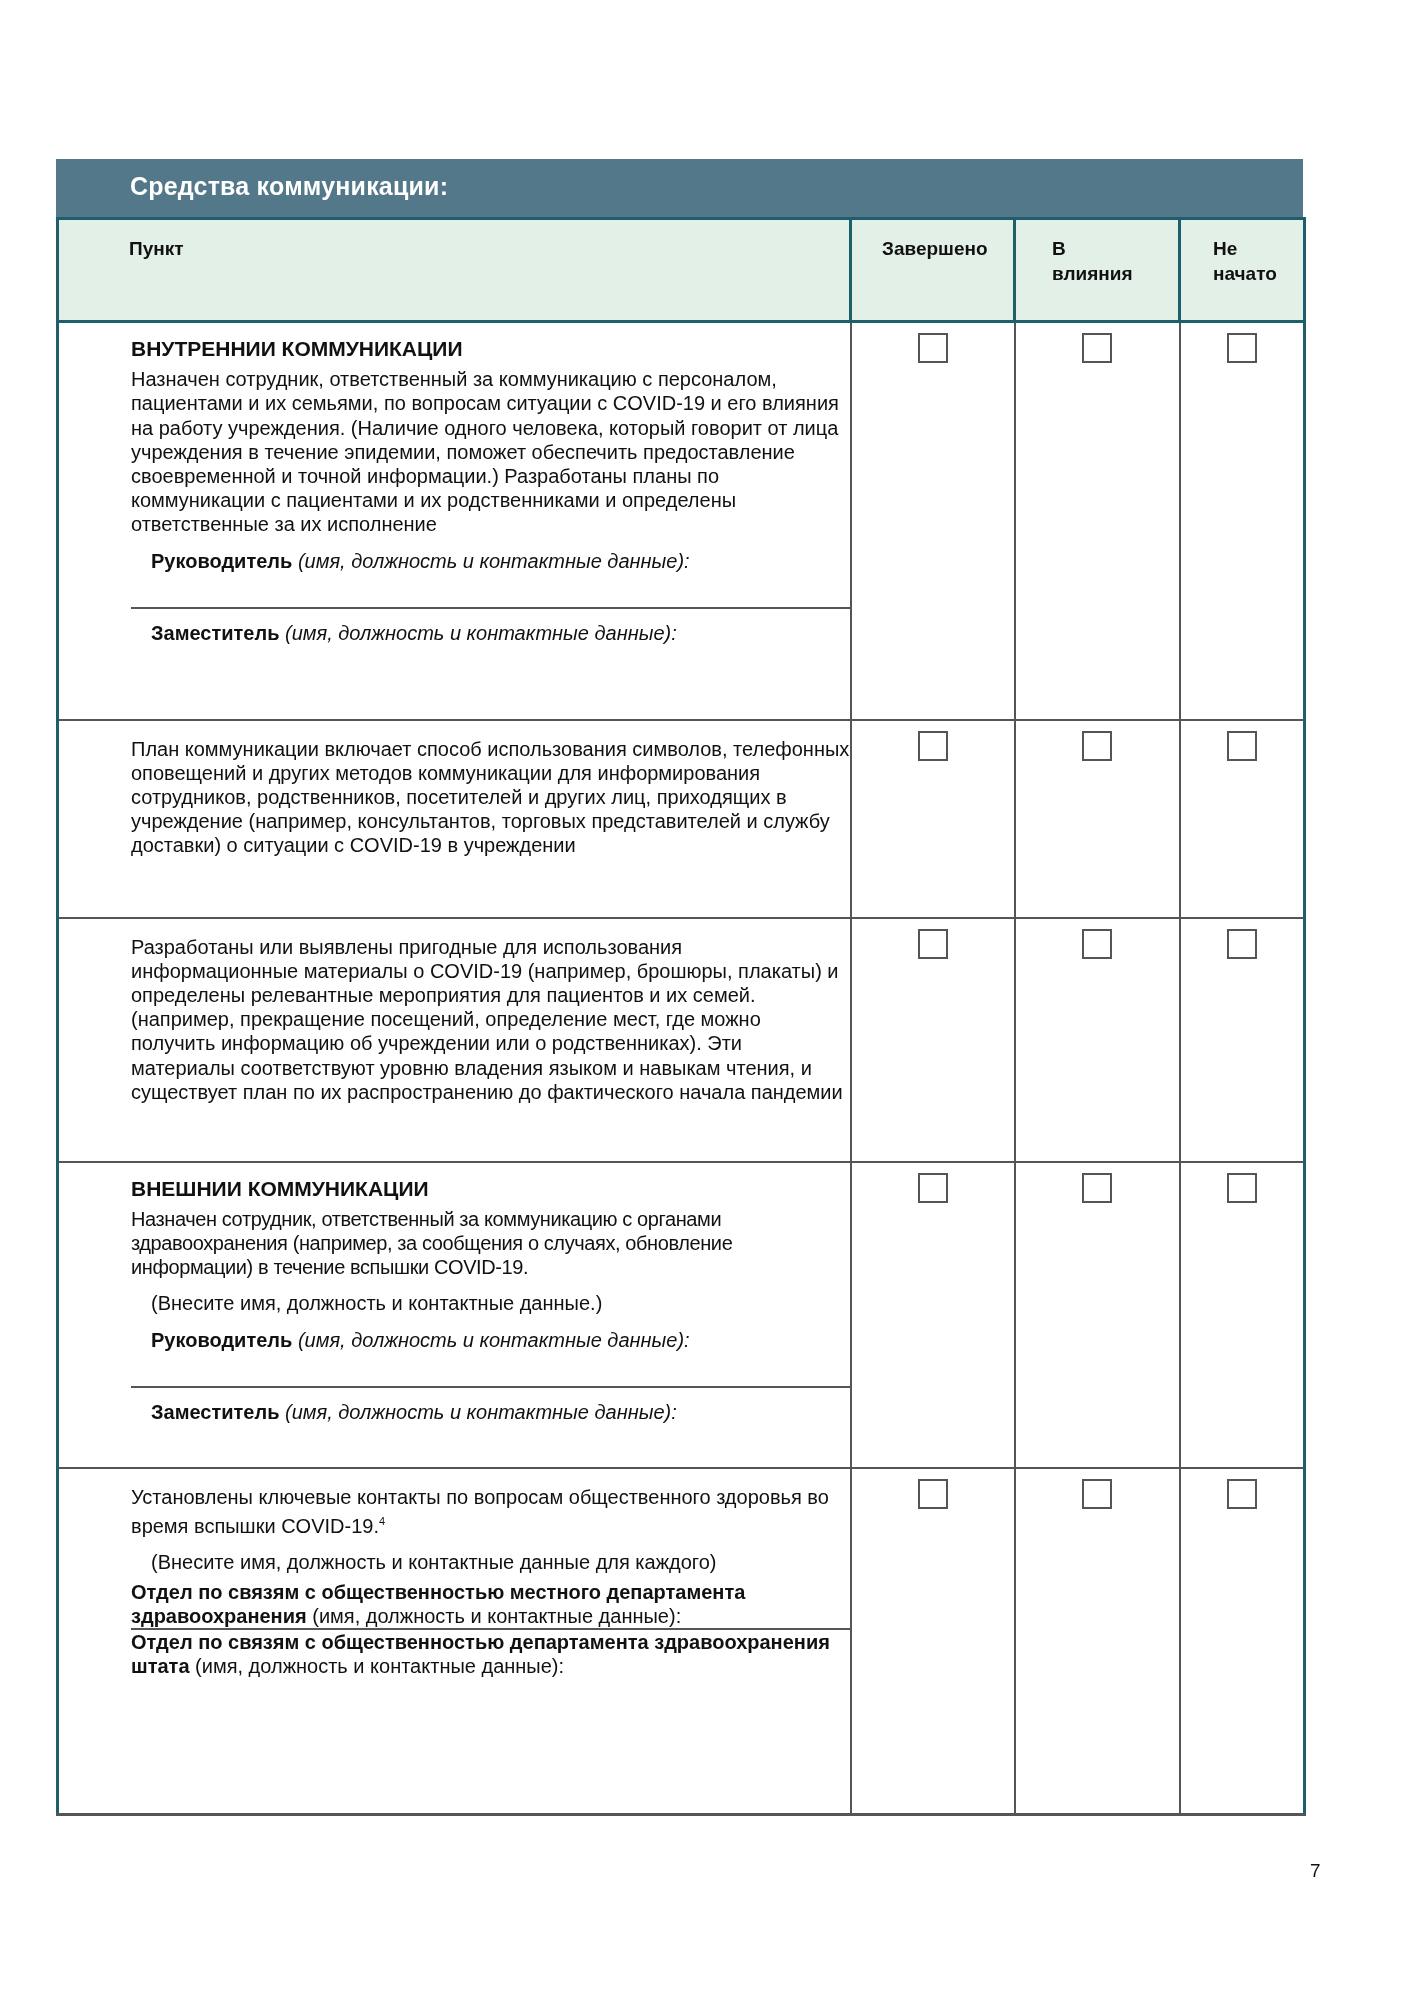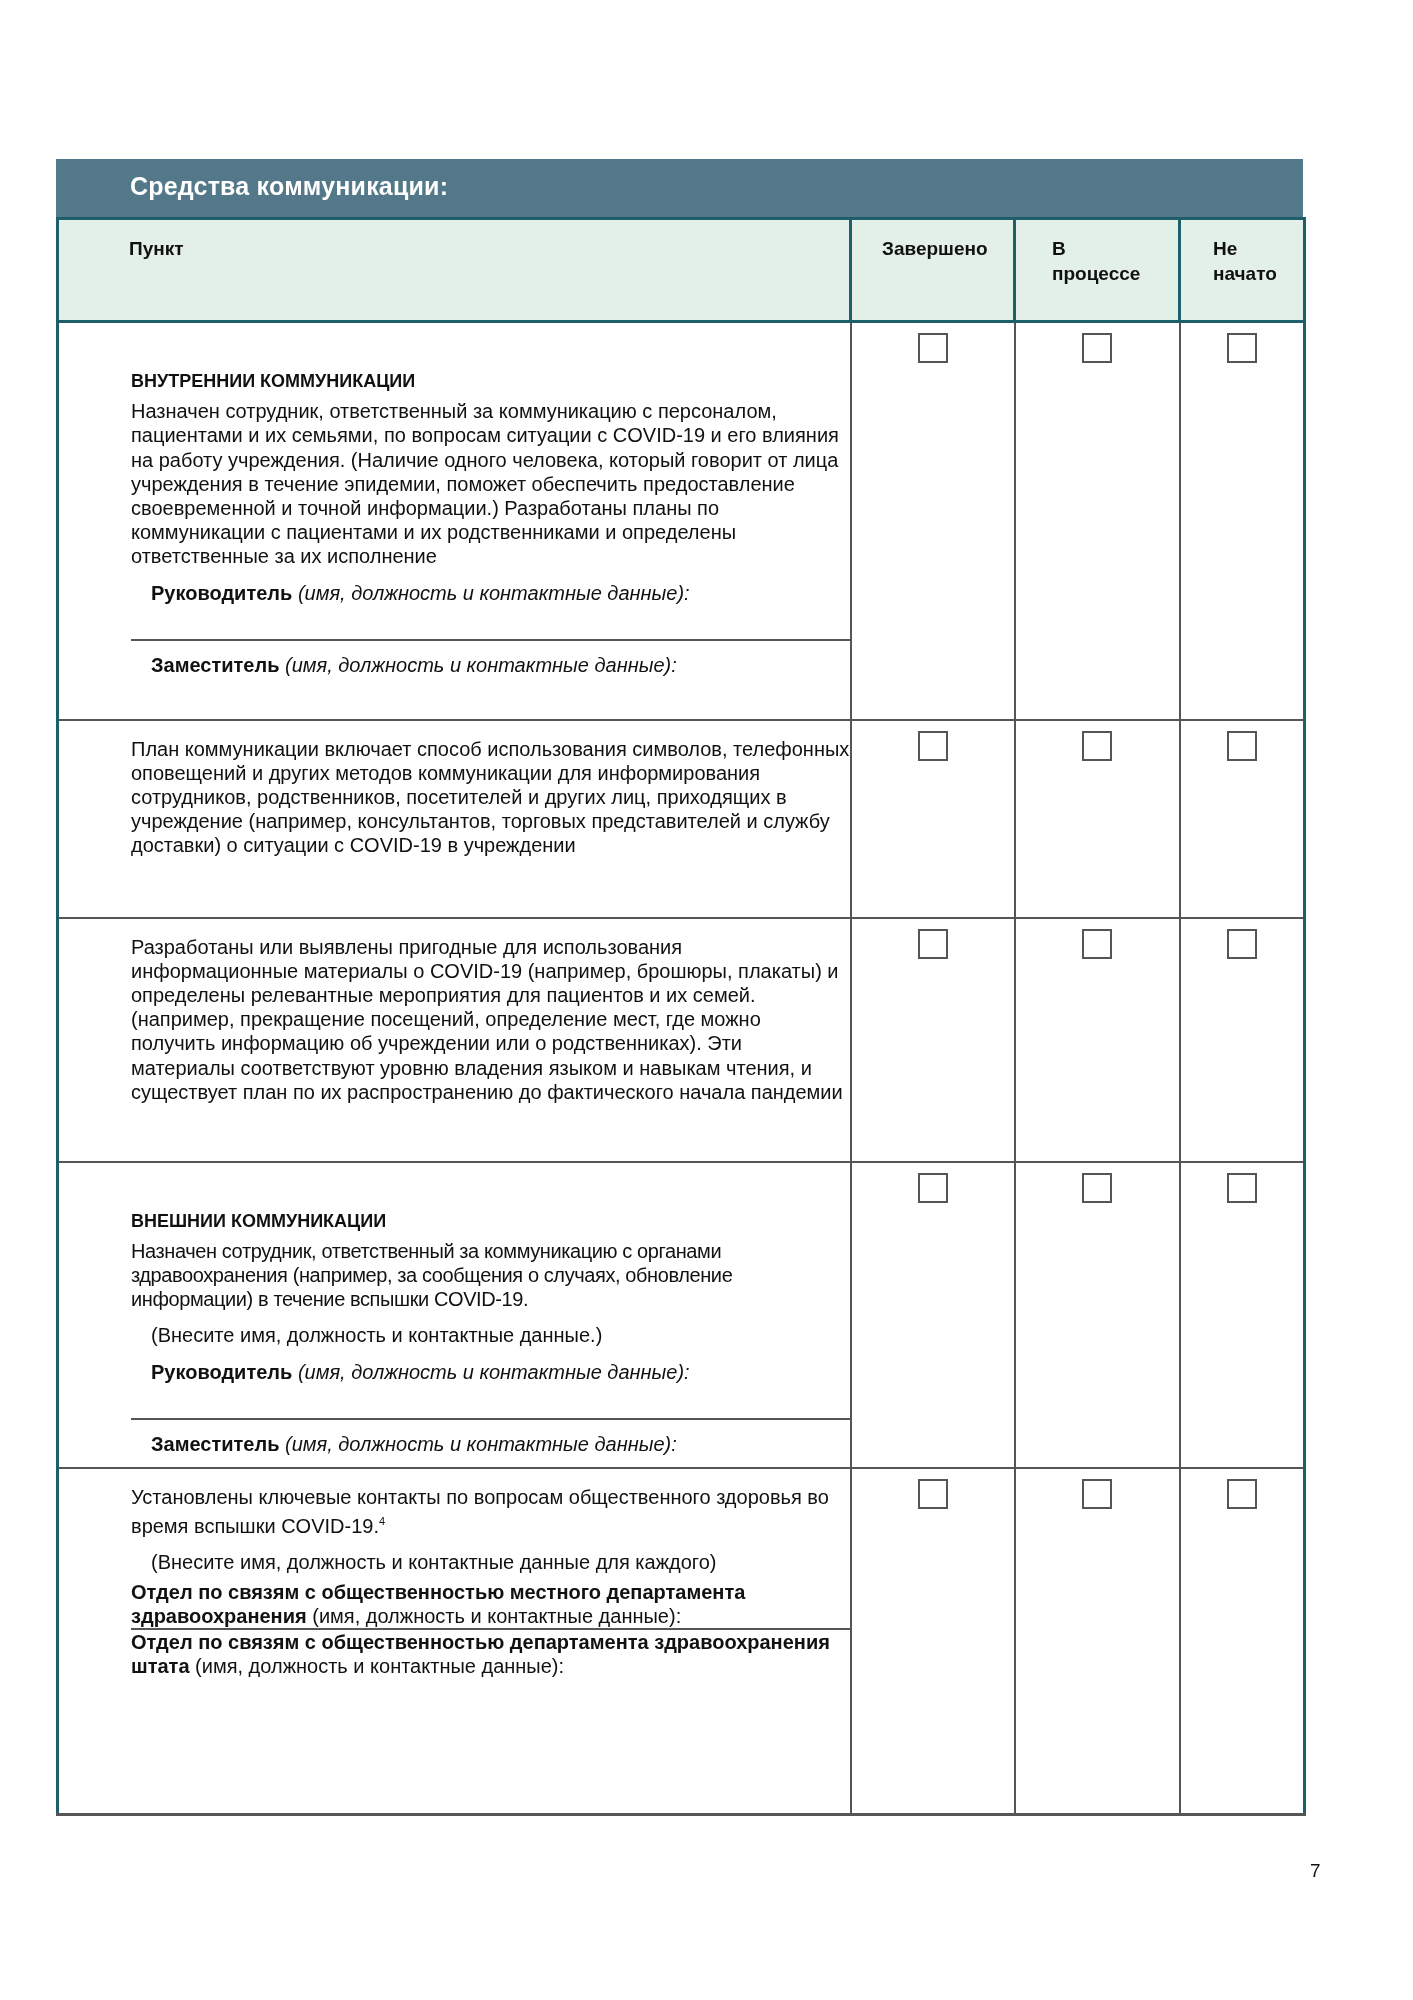--- a/index.html
+++ b/index.html
@@ -11,21 +11,21 @@
   td, th { vertical-align: top; padding: 0; }
   th { background: #e3f0e8; border: 3px solid #1f5f6b; text-align: left; font-size: 19px; font-weight: bold; height: 100px; }
   th .h { display: block; padding: 16px 0 0 70px; line-height: 25px; }
   th.col-status .h { padding: 16px 0 0 36px; }
   th.col-done .h { padding: 16px 0 0 30px; }
   td { border: 2px solid #555; background: #fff; }
   tr td:first-child { border-left: 3px solid #1f5f6b; }
   tr td:last-child { border-right: 3px solid #1f5f6b; }
   tbody tr:last-child td { border-bottom: 3px solid #555; }
   .item { padding: 14px 0 6px 72px; font-size: 20px; line-height: 24.2px; }
-  .item .sec { font-weight: bold; font-size: 18px; margin-bottom: 6px; margin-top: 32px; }
+  .item .sec { font-weight: bold; font-size: 21px; margin-bottom: 6px; }
   .item p { margin: 0; }
   .item .gap { margin-top: 12px; margin-left: 20px; }
   .item b { font-weight: bold; }
   .item i { font-style: italic; }
   .fill-line { border-bottom: 2px solid #555; margin-left: 0; height: 34px; }
   .cbcell { text-align: center; }
   .cb { display: inline-block; width: 30px; height: 30px; border: 2px solid #555; margin-top: 10px; box-sizing: border-box; background: #fff; cursor: pointer; }
   .pagenum { position: absolute; left: 1310px; top: 1860px; font-size: 19px; }
   sup { font-size: 11px; }
 </style>
@@ -46,21 +46,21 @@
   </colgroup>
   <thead>
     <tr>
       <th>
             <span class="h">Пункт</span>
           </th>
       <th class="col-done">
             <span class="h" style="padding-left:30px">Завершено</span>
           </th>
       <th class="col-status">
-            <span class="h"><span>В</span><br><span>процессе</span></span>
+            <span class="h"><span>В</span><br><span>влияния</span></span>
           </th>
       <th class="col-status">
             <span class="h" style="padding-left:32px"><span>Не</span><br><span>начато</span></span>
           </th>
     </tr>
   </thead>
   <tbody>
 
     <tr style="height:398px">
       <td>

